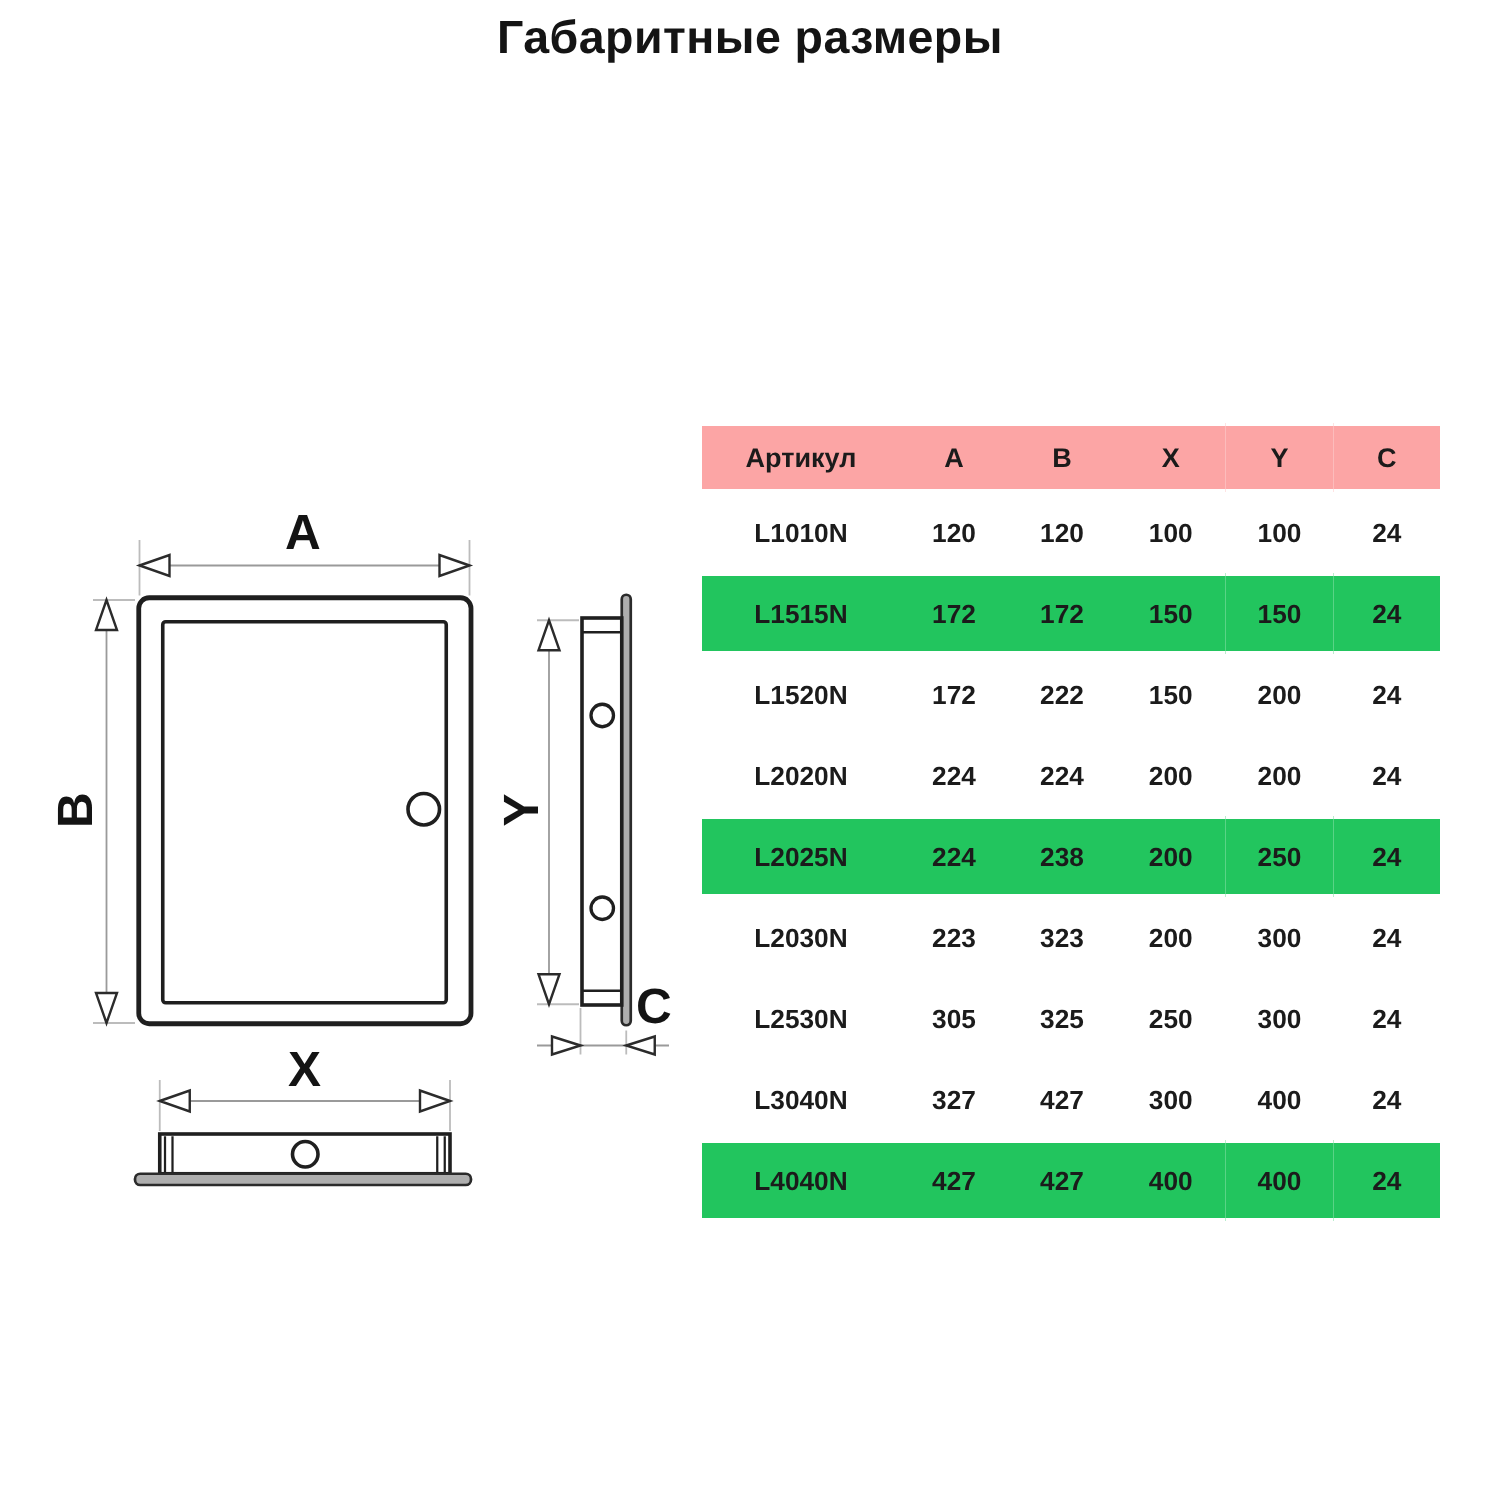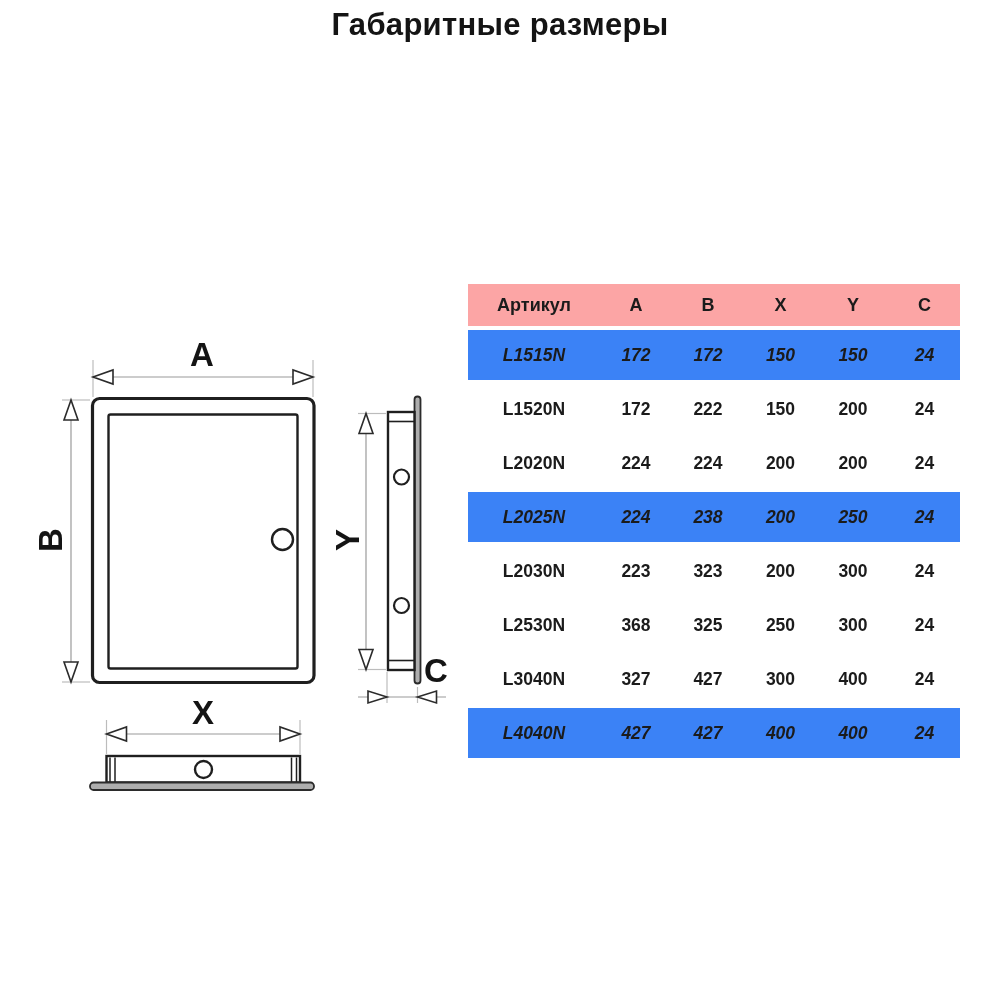--- a/index.html
+++ b/index.html
@@ -23,21 +23,21 @@
     position: absolute; left: 468px; top: 282px; width: 492px;
     border-collapse: separate; border-spacing: 0; table-layout: fixed;
   }
   .spec-table th, .spec-table td {
     padding: 0; text-align: center; vertical-align: middle;
     font-weight: 700; color: #1b1b1b;
     border-top: 2px solid #ffffff; border-bottom: 2px solid #ffffff;
   }
   .spec-table thead th { height: 42px; font-size: 18px; background: #fca5a5; }
   .spec-table tbody td { height: 50px; font-size: 17.5px; background: #ffffff; }
-  .spec-table tbody tr.alt td { background: #3b82f6; font-style: italic; }
+  .spec-table tbody tr.alt td { background: #22c55e; }
 
   .dim-label { font-size: 33px; font-weight: 700; fill: #141414; }
   .outline  { fill: #ffffff; stroke: #1f1f1f; }
   .dimline  { stroke: #9a9a9a; stroke-width: 1.2; fill: none; }
   .extline  { stroke: #bcbcbc; stroke-width: 1.2; fill: none; }
   .arrow    { fill: #ffffff; stroke: #2b2b2b; stroke-width: 1.6; stroke-linejoin: miter; }
   .slab     { fill: #aeaeae; stroke: #2b2b2b; stroke-width: 1.8; }
 </style>
 </head>
 <body>
@@ -132,20 +132,28 @@
       <tr>
         <th>Артикул</th>
         <th>A</th>
         <th>B</th>
         <th>X</th>
         <th>Y</th>
         <th>C</th>
       </tr>
     </thead>
     <tbody>
+      <tr>
+        <td>L1010N</td>
+        <td>120</td>
+        <td>120</td>
+        <td>100</td>
+        <td>100</td>
+        <td>24</td>
+      </tr>
       <tr class="alt">
         <td>L1515N</td>
         <td>172</td>
         <td>172</td>
         <td>150</td>
         <td>150</td>
         <td>24</td>
       </tr>
       <tr>
         <td>L1520N</td>
@@ -174,21 +182,21 @@
       <tr>
         <td>L2030N</td>
         <td>223</td>
         <td>323</td>
         <td>200</td>
         <td>300</td>
         <td>24</td>
       </tr>
       <tr>
         <td>L2530N</td>
-        <td>368</td>
+        <td>305</td>
         <td>325</td>
         <td>250</td>
         <td>300</td>
         <td>24</td>
       </tr>
       <tr>
         <td>L3040N</td>
         <td>327</td>
         <td>427</td>
         <td>300</td>

